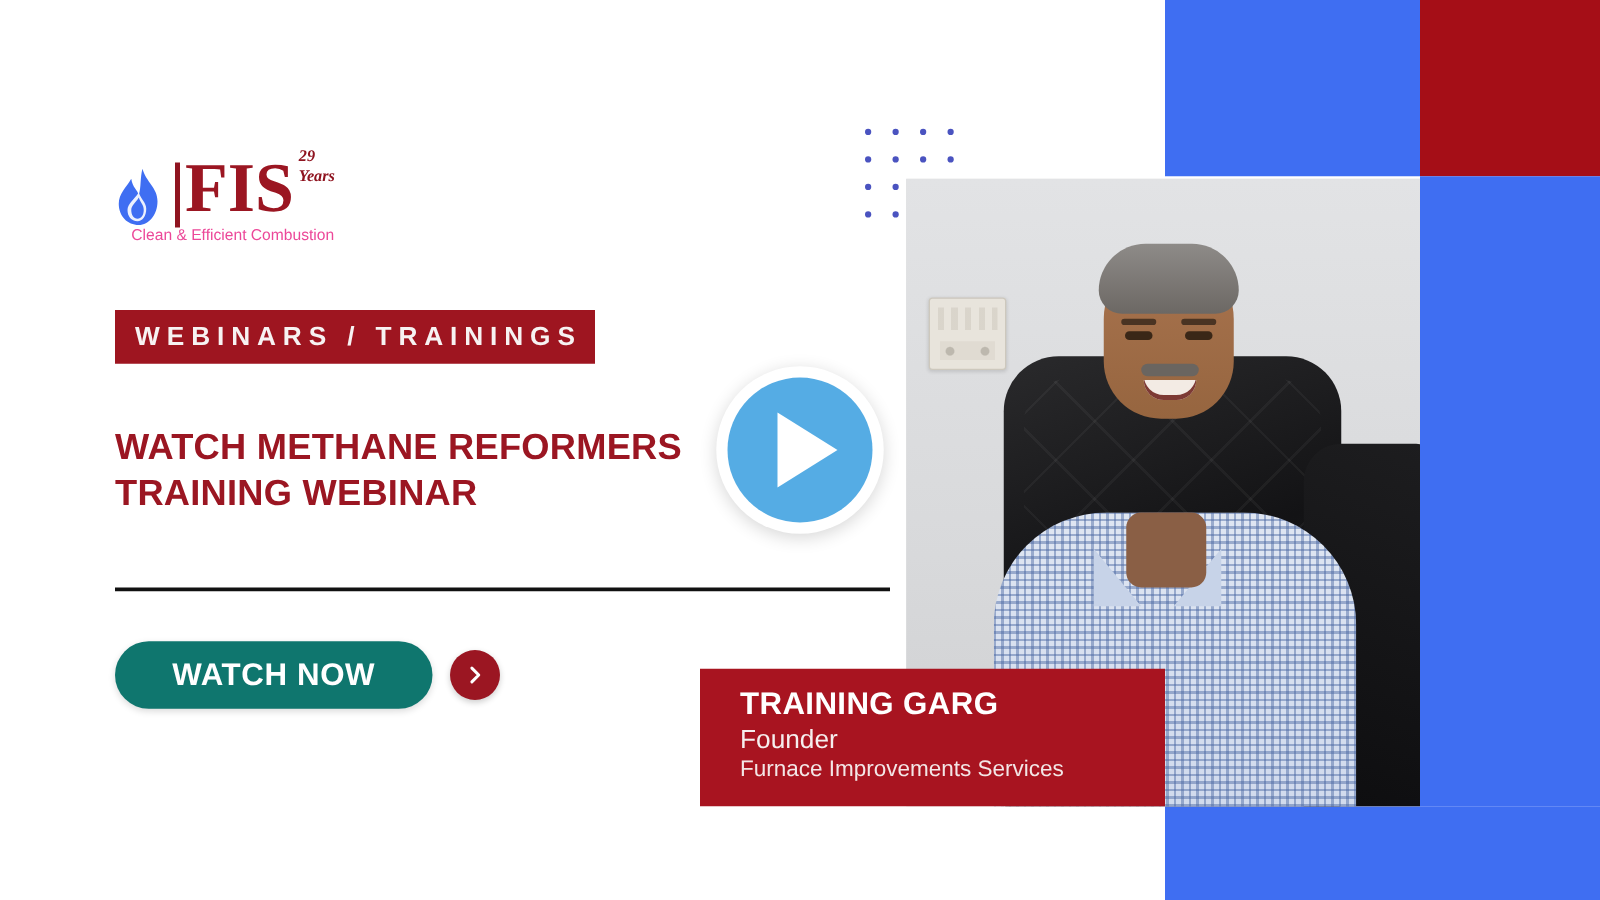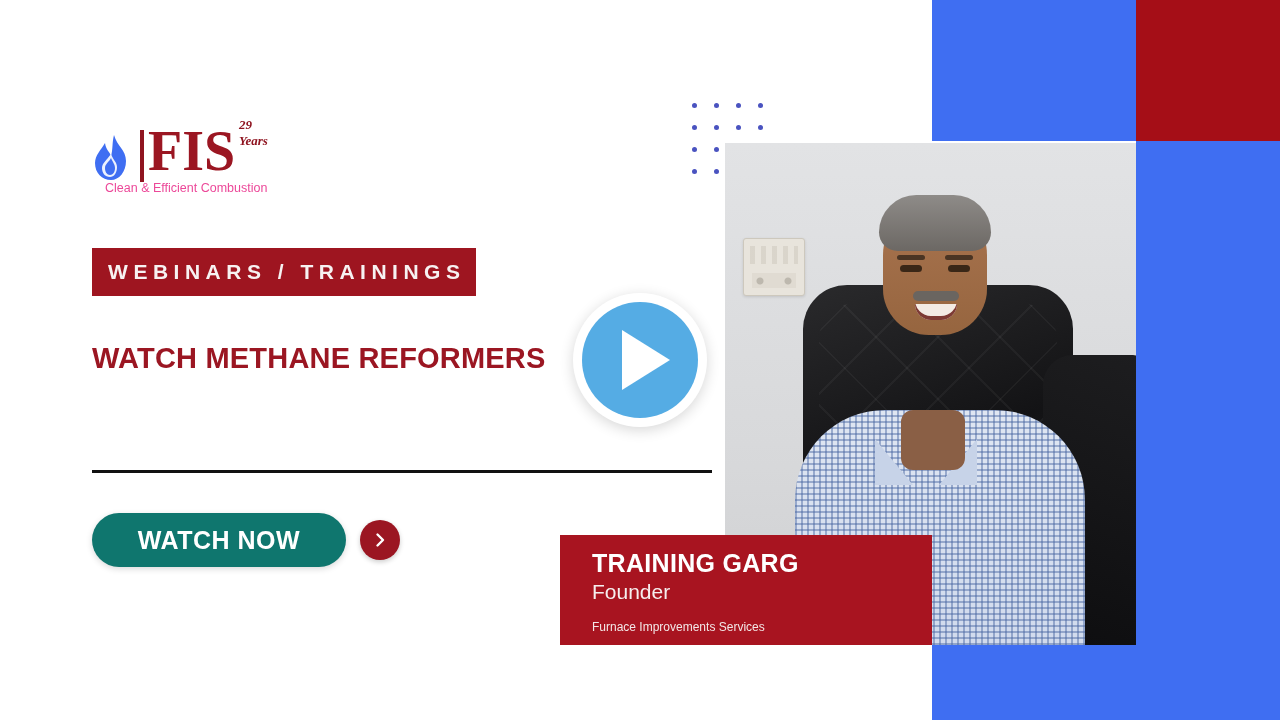--- a/index.html
+++ b/index.html
@@ -222,21 +222,21 @@
     margin-left: 41px;
   }
   .logo .tagline {
     position: absolute; left: 13px; top: 63px;
     font-size: 12.5px; color: #ec4899; white-space: nowrap;
   }
 
   
   .banner {
     position: absolute; left: 92px; top: 248px;
-    width: 384px; height: 48px;
+    width: 384px; height: 43px;
     background: #9e1520;
     display: flex; align-items: center; justify-content: center;
   }
   .banner span {
     color: #f7f2f2;
     font-size: 21px; font-weight: bold;
     letter-spacing: 5.5px;
     text-indent: 5.5px;
   }
 
@@ -317,23 +317,22 @@
     letter-spacing: .3px;
     line-height: 29px;
   }
   .name-card .role {
     color: #f6eeee;
     font-size: 21px;
     line-height: 28px;
   }
   .name-card .org {
     color: #f3e6e6;
-    font-size: 12px;
+    font-size: 18px;
     line-height: 19px;
-    margin-top: 12px;
   }
 </style>
 </head>
 <body>
 
 <div id="stage">
 
   <div class="block-blue-top"></div>
   <div class="block-red-top"></div>
   <div class="block-blue-right"></div>
@@ -391,20 +390,21 @@
     <div class="years">29 Years</div>
     <div class="tagline">Clean &amp; Efficient Combustion</div>
   </div>
 
   <div class="banner">
     <span>WEBINARS / TRAININGS</span>
   </div>
 
   <div class="title">
     <div>WATCH METHANE REFORMERS</div>
+    <div>TRAINING WEBINAR</div>
   </div>
 
   <div class="divider"></div>
 
   <div class="play-wrap">
     <div class="play-circle">
       <div class="tri"></div>
     </div>
   </div>
 

